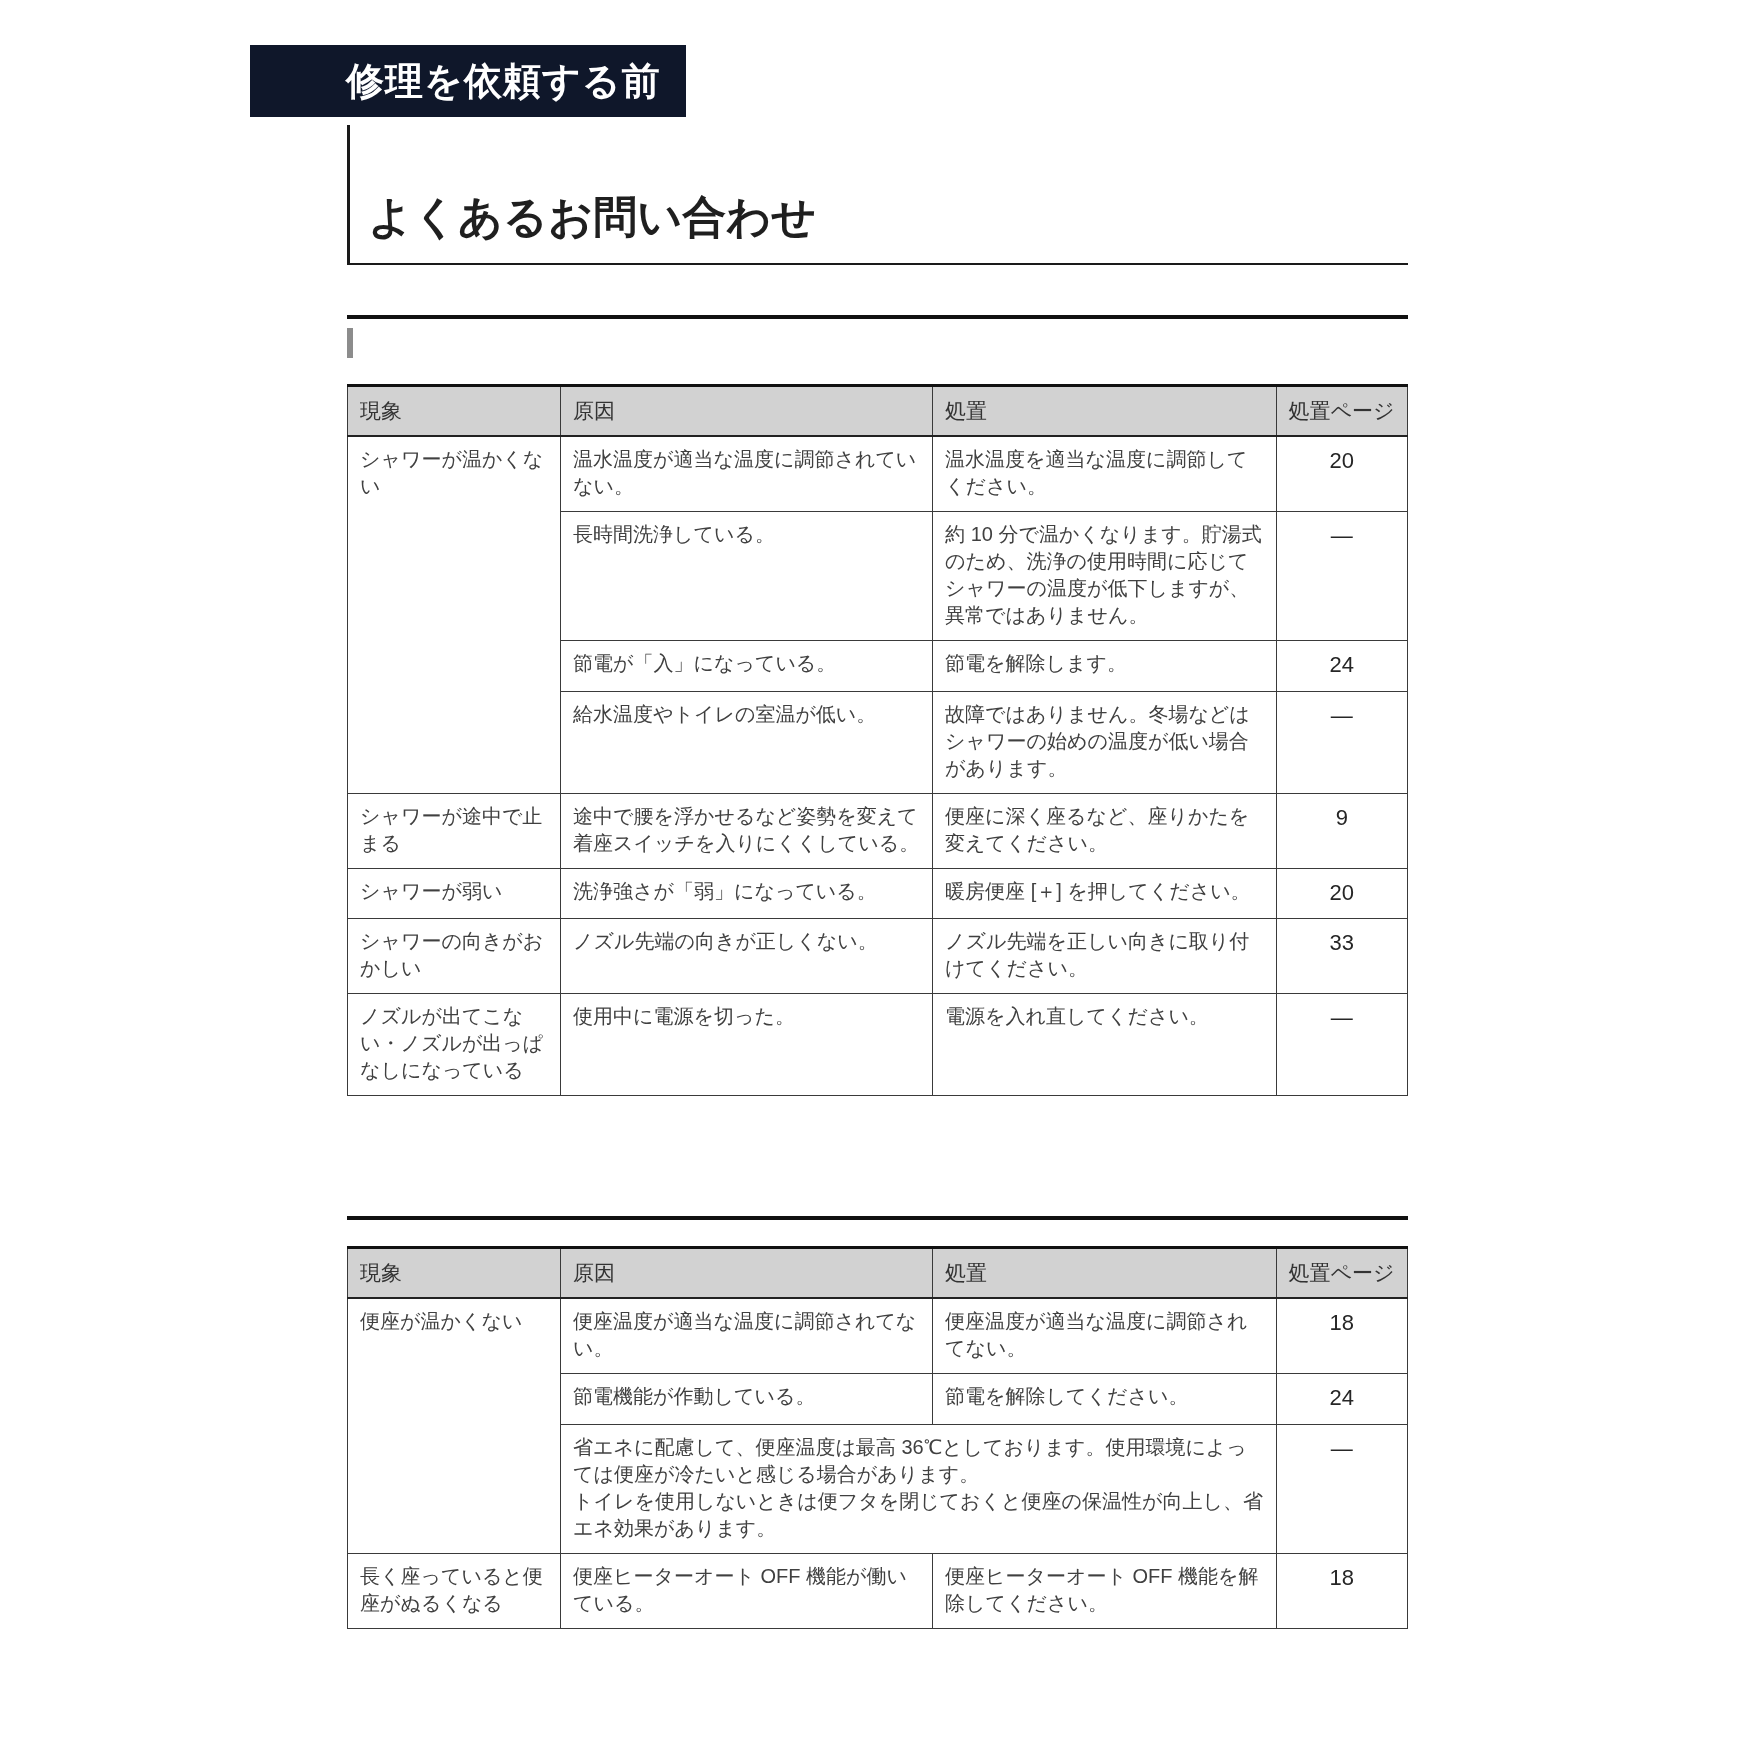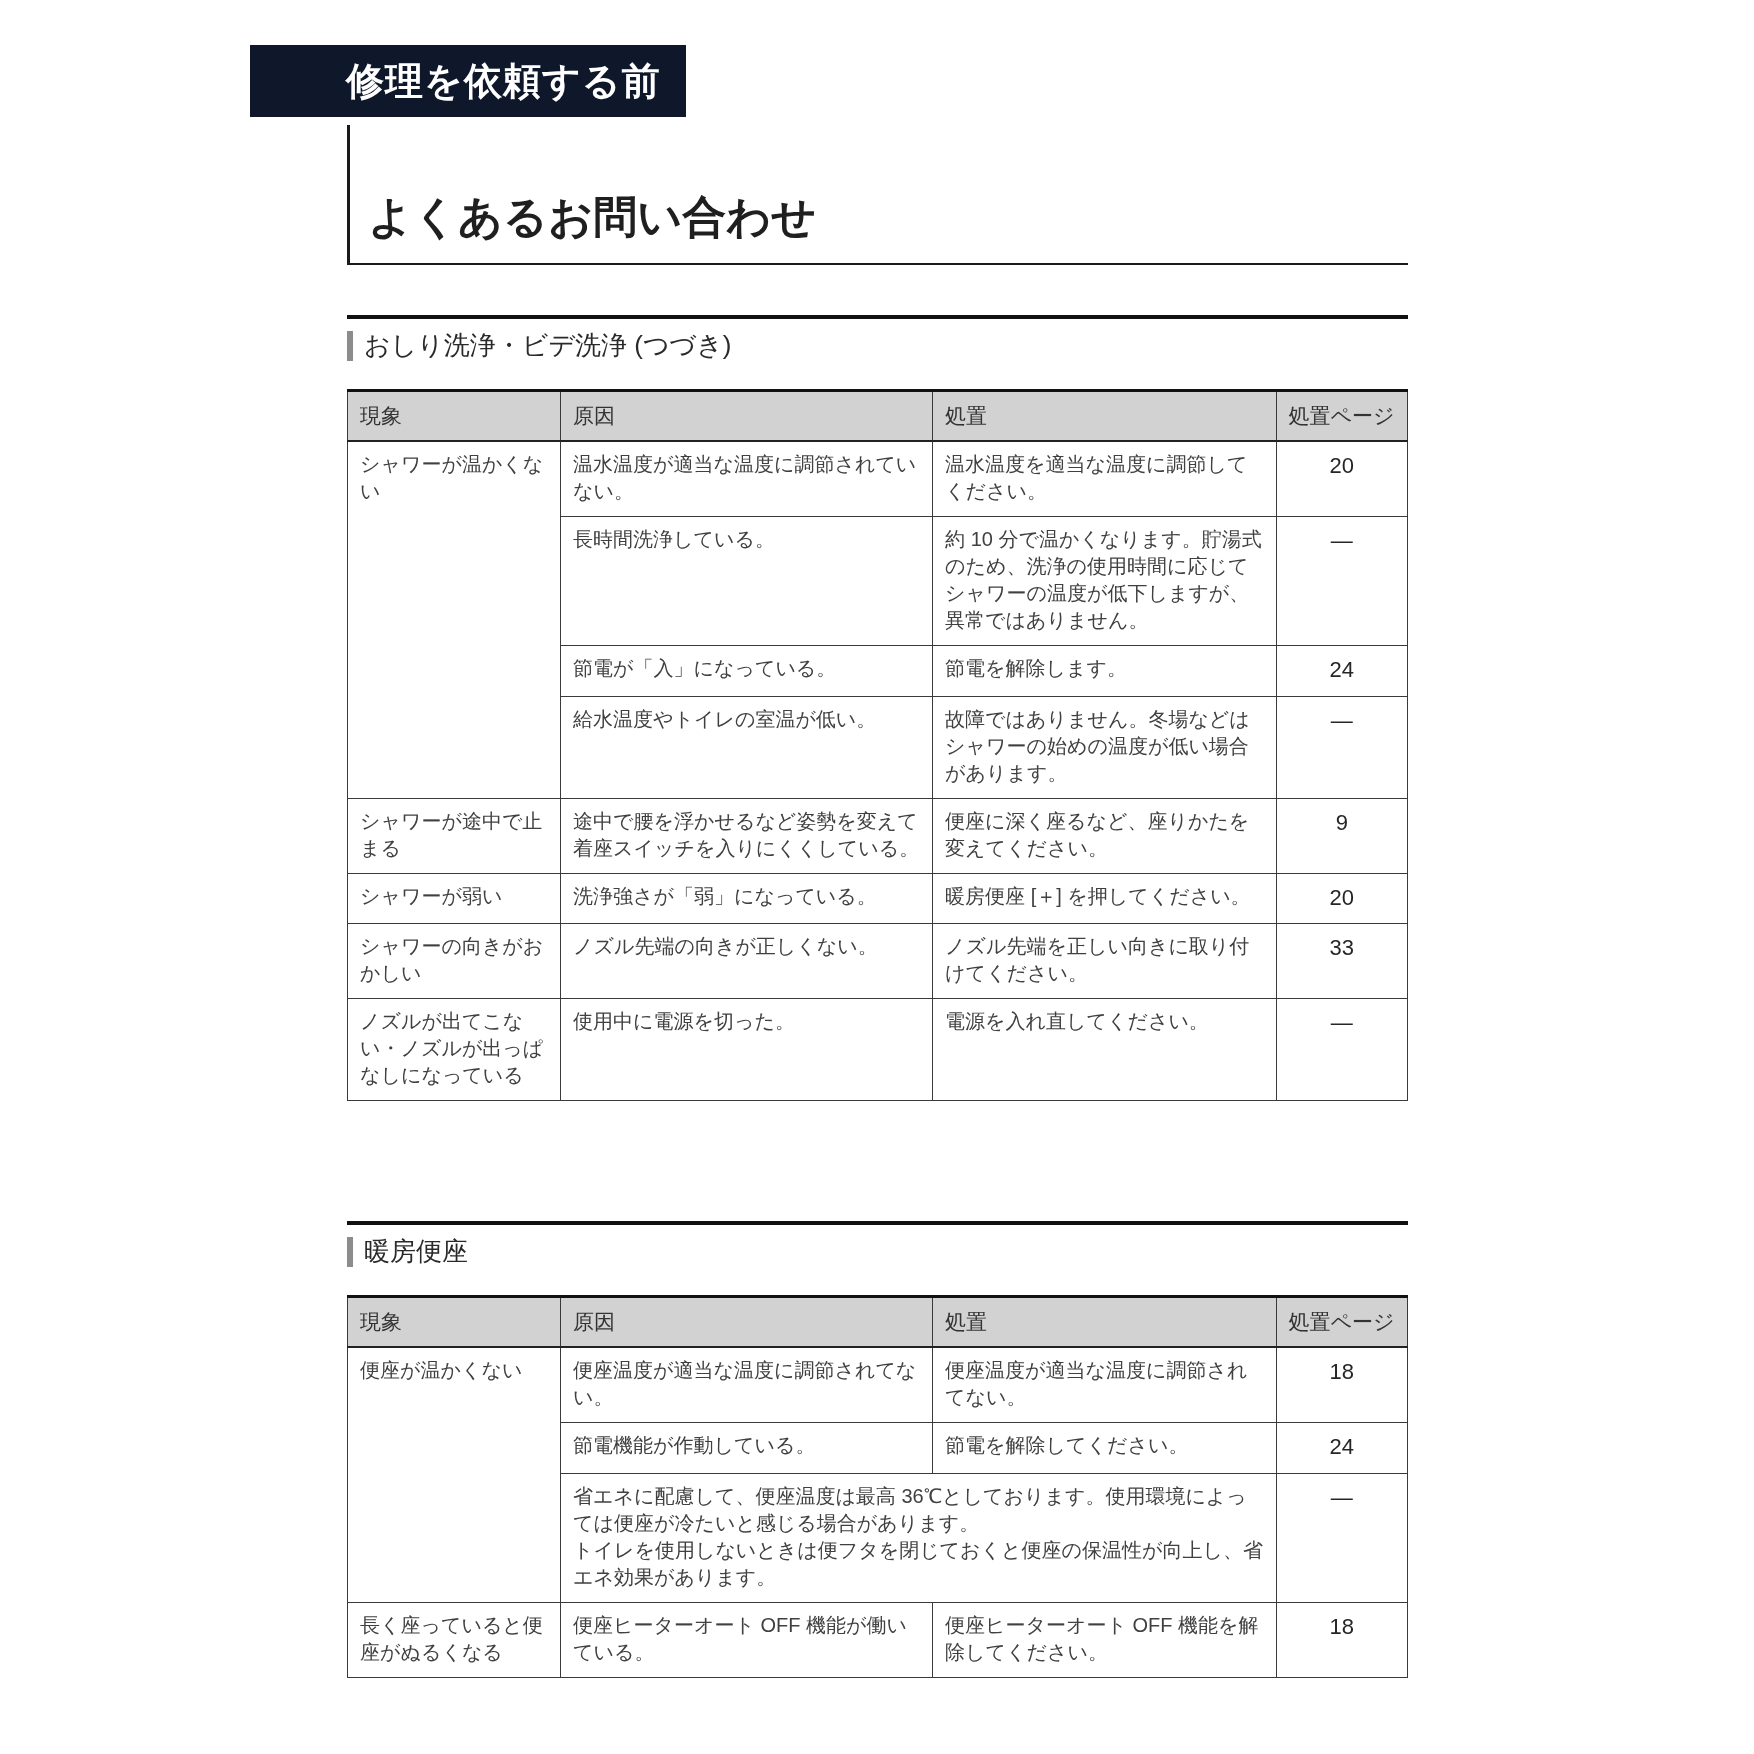--- a/index.html
+++ b/index.html
@@ -79,21 +79,20 @@
 
 <div class="content">
 
   <div class="title-block">
     <h1>よくあるお問い合わせ</h1>
   </div>
 
   <hr class="section-rule rule-1">
   <div class="section-head">
     <span class="section-bar"></span>
-    <span class="section-title">おしり洗浄・ビデ洗浄 (つづき)</span>
   </div>
 
   <table>
     <colgroup>
         <col class="c-sym">
         <col class="c-cau">
         <col class="c-rem">
         <col class="c-pg">
       </colgroup>
     <thead>
@@ -147,24 +146,20 @@
       <tr>
         <td class="sym">ノズルが出てこない・ノズルが出っぱなしになっている</td>
         <td class="cau">使用中に電源を切った。</td>
         <td class="rem">電源を入れ直してください。</td>
         <td class="pg">—</td>
       </tr>
     </tbody>
   </table>
 
   <hr class="section-rule rule-2">
-  <div class="section-head">
-    <span class="section-bar"></span>
-    <span class="section-title">暖房便座</span>
-  </div>
 
   <table>
     <colgroup>
         <col class="c-sym">
         <col class="c-cau">
         <col class="c-rem">
         <col class="c-pg">
       </colgroup>
     <thead>
       <tr>

